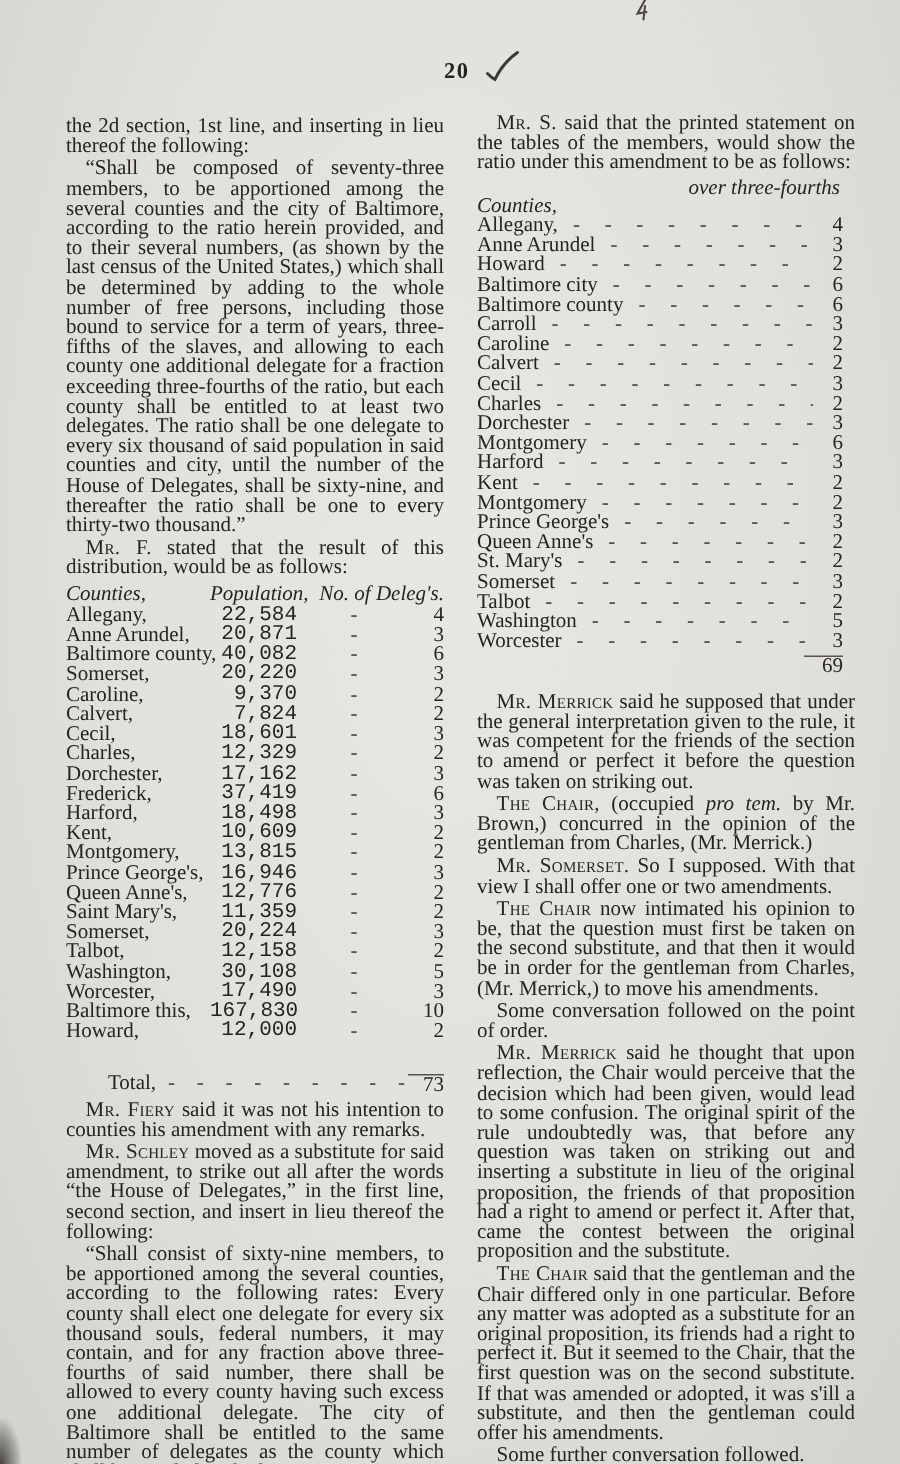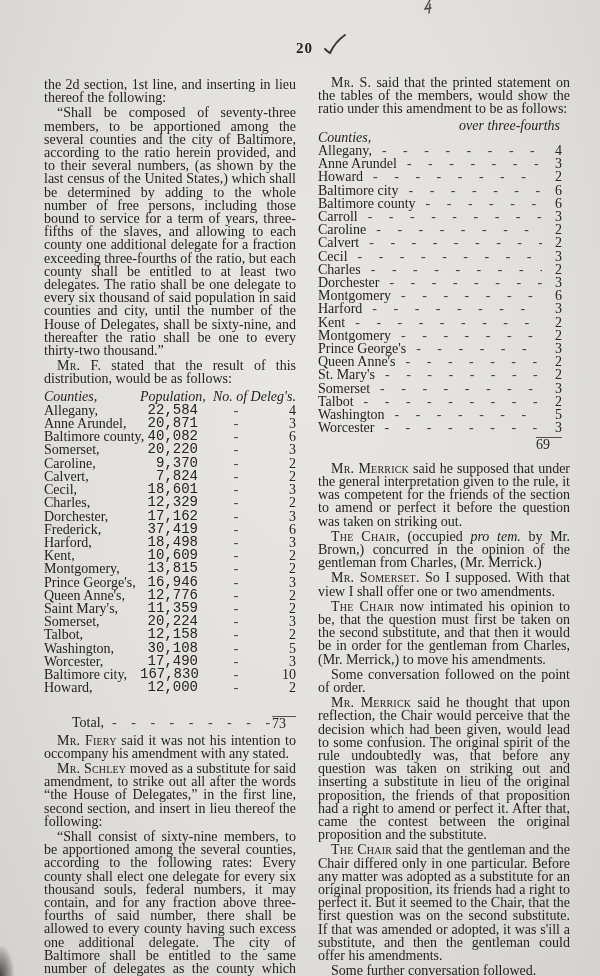--- a/index.html
+++ b/index.html
@@ -54,21 +54,21 @@
   .dist-rows .dist-row { display:flex; }
   .td-county { width:96px; white-space:nowrap; }
   .td-pop { width:58px; text-align:right;font-family:Liberation Mono, monospace; }
   .td-dash { flex:1; text-align:center; color:#44423a; }
   .td-dash::after { content:"-"; }
   .td-del { width:22px; text-align:right; }
   .dist-total { display:flex; margin-top:22px; }
   .total-label { margin-left:28px; }
   .leader { flex:1; overflow:hidden; white-space:nowrap; padding:0 8px; color:#44423a; }
   .leader::after { content:"- - - - - - - - - - - - - -"; word-spacing:11px; }
-  .total-value { width:24px; border-top:1px solid #55534b; }
+  .total-value { width:24px; text-align:right; border-top:1px solid #55534b; }
 
   
   .ratio-table { margin:3px 0 10px 0; padding-right:8px; }
   .ratio-basis { font-style:italic; text-align:right; padding-right:2px; font-weight:bold; }
   .ratio-basis .b2 { font-weight:normal; }
   .ratio-counties { font-style:italic; margin-top:-1px; }
   .ratio-rows .ratio-row { display:flex; }
   .r-county { white-space:nowrap; }
   .r-leader { flex:1; overflow:hidden; white-space:nowrap; padding:0 10px; color:#44423a; }
   .r-leader::after { content:"- - - - - - - - - - - -"; word-spacing:13px; }
@@ -247,41 +247,41 @@
             </div>
 
             <div class="dist-row">
               <span class="td-county">Worcester,</span>
               <span class="td-pop">17,490</span>
               <span class="td-dash"></span>
               <span class="td-del">3</span>
             </div>
 
             <div class="dist-row">
-              <span class="td-county">Baltimore city,</span>
+              <span class="td-county">Baltimore this,</span>
               <span class="td-pop">167,830</span>
               <span class="td-dash"></span>
               <span class="td-del">10</span>
             </div>
 
             <div class="dist-row">
               <span class="td-county">Howard,</span>
               <span class="td-pop">12,000</span>
               <span class="td-dash"></span>
               <span class="td-del">2</span>
             </div>
           </div>
         <div class="dist-total">
           <span class="total-label">Total,</span>
           <span class="leader"></span>
           <span class="total-value">73</span>
         </div>
       </div>
 
-      <p class="indent"><span class="speaker">Mr. Fiery</span><span> said it was not his intention to occompany his amendment with any stated.</span></p>
+      <p class="indent"><span class="speaker">Mr. Fiery</span><span> said it was not his intention to counties his amendment with any remarks.</span></p>
 
       <p class="indent"><span class="speaker">Mr. Schley</span><span> moved as a substitute for said amendment, to strike out all after the words “the House of Delegates,” in the first line, second section, and insert in lieu thereof the following:</span></p>
 
       <p class="indent"><span>“Shall consist of sixty-nine members, to be apportioned among the several counties, according to the following rates: Every county shall elect one delegate for every six thousand souls, federal numbers, it may contain, and for any fraction above three-fourths of said number, there shall be allowed to every county having such excess one additional delegate.  The city of Baltimore shall be entitled to the same number of delegates as the county which shall be entitled to the largest representation, and no county shall have less than two delegates.”</span></p>
     </div>
 
     <div class="col">
       <p class="indent" style="margin-top:0;"><span class="speaker">Mr. S.</span><span> said that the printed statement on the tables of the members, would show the ratio under this amendment to be as follows:</span></p>
 
       <div class="ratio-table">

